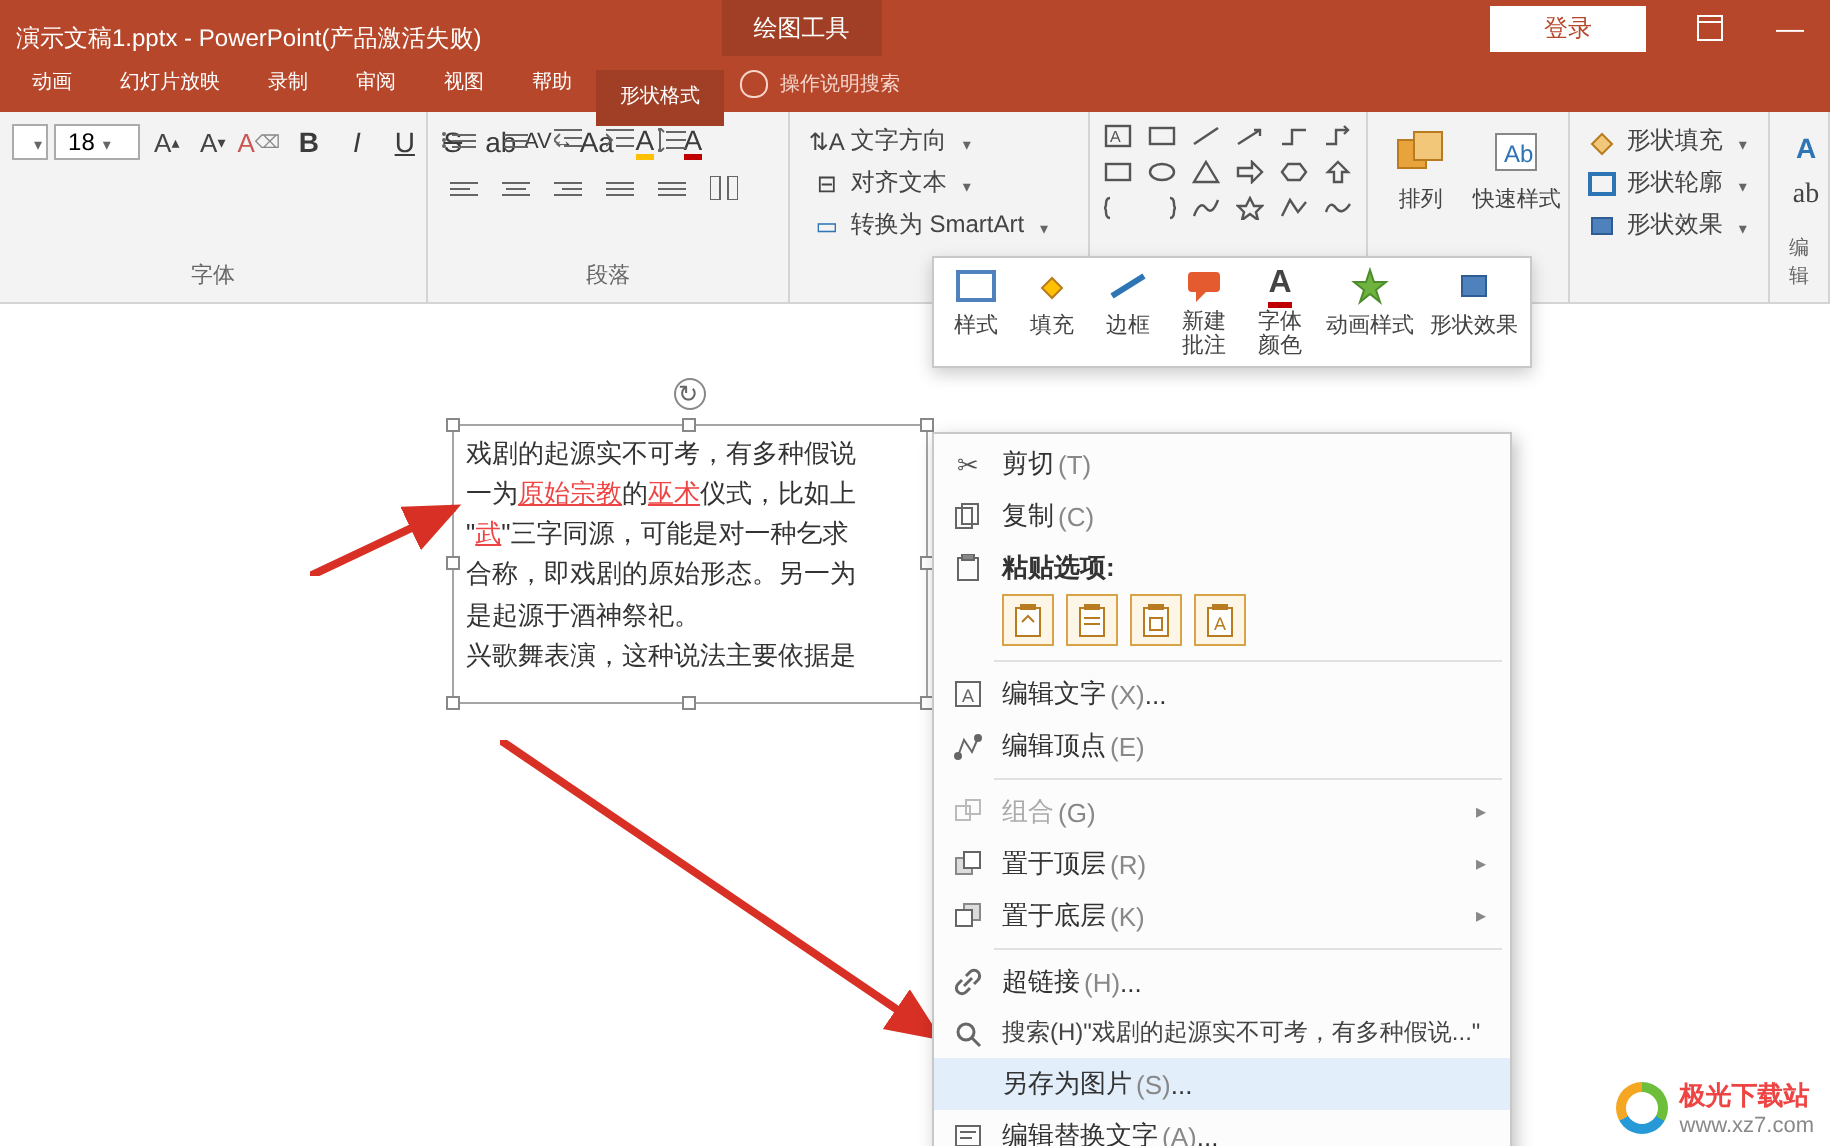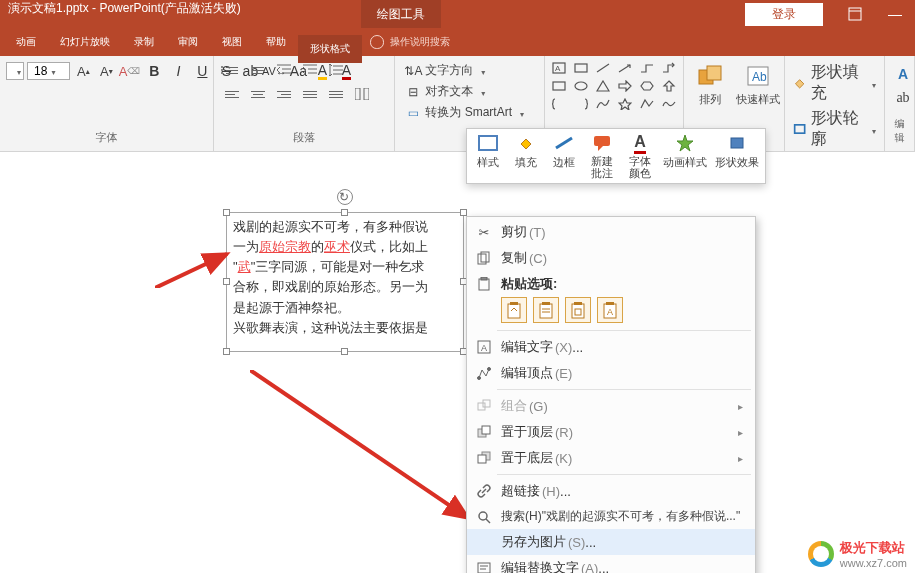--- a/index.html
+++ b/index.html
@@ -1,19 +1,19 @@
 <!DOCTYPE html>
 <html><head>
 <meta charset="utf-8">
 <style>
 * { margin: 0; padding: 0; box-sizing: border-box; font-family: "Microsoft YaHei", "Segoe UI", sans-serif; }
 body { background: #fff; width: 915px; height: 573px; overflow: hidden; position: relative; }
 
 
-.titlebar { height: 28px; background: #b7472a; display: flex; align-items: flex-start; color: #fff; font-size: 12px; }
+.titlebar { height: 28px; background: #b7472a; display: flex; align-items: flex-end; color: #fff; font-size: 12px; }
 .title-left { padding-left: 8px; flex: 0 0 auto; }
 .title-tool { background: #a03f26; padding: 0 16px; height: 28px; line-height: 28px; margin-left: 120px; }
 .title-spacer { flex: 1; }
 .title-btns { display: flex; gap: 0; align-items: center; }
 .login-btn { background: #fff; color: #b7472a; padding: 2px 26px; font-size: 12px; margin-right: 12px; border: 1px solid #fff; }
 .win-btn { width: 40px; height: 28px; display: flex; align-items: center; justify-content: center; color: #fff; font-size: 14px; }
 
 
 .tabbar { height: 28px; background: #b7472a; display: flex; align-items: center; color: #fff; font-size: 10px; padding-left: 4px; }
 .tab { padding: 0 12px; height: 28px; line-height: 28px; cursor: pointer; }
@@ -62,21 +62,21 @@
 .shape-cell { width: 20px; height: 16px; display: flex; align-items: center; justify-content: center; color: #555; font-size: 12px; }
 .shape-cell svg { width: 14px; height: 12px; stroke: #555; fill: none; stroke-width: 1.2; }
 
 
 .big-btn-group { display: flex; }
 .big-btn { width: 48px; display: flex; flex-direction: column; align-items: center; justify-content: center; gap: 2px; font-size: 11px; color: #444; padding: 4px 2px; }
 .big-icon { width: 28px; height: 28px; display: flex; align-items: center; justify-content: center; }
 
 
 .shape-style-group { width: 100px; padding-top: 4px; }
-.ss-row { display: flex; align-items: center; gap: 4px; font-size: 16px; color: #444; padding: 2px 2px; }
+.ss-row { display: flex; align-items: center; gap: 4px; font-size: 12px; color: #444; padding: 2px 2px; }
 .ss-icon { width: 16px; height: 14px; }
 
 
 .edit-stub { width: 24px; display: flex; flex-direction: column; align-items: center; padding-top: 6px; gap: 8px; font-size: 14px; color: #444; }
 
 
 .mini-toolbar { position: absolute; left: 466px; top: 128px; background: #fff; border: 1px solid #c8c8c8; box-shadow: 0 3px 8px rgba(0,0,0,.2); display: flex; padding: 2px; gap: 0; }
 .mini-cell { width: 38px; display: flex; flex-direction: column; align-items: center; gap: 2px; font-size: 11px; color: #444; padding: 2px 0; border-right: 0; }
 .mini-icon { width: 24px; height: 20px; display: flex; align-items: center; justify-content: center; }
 

